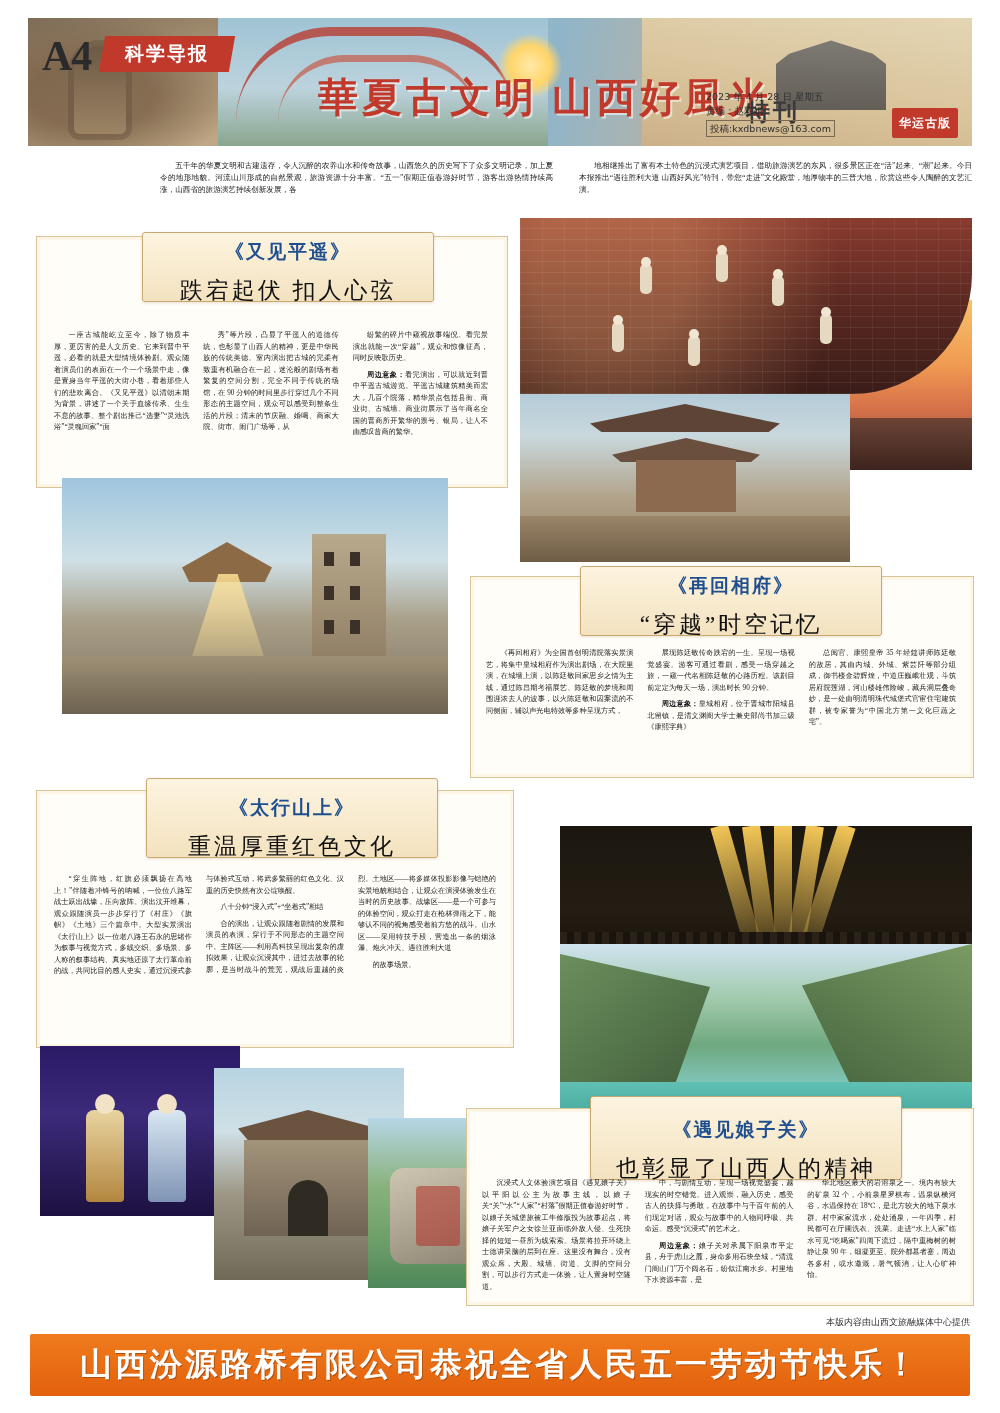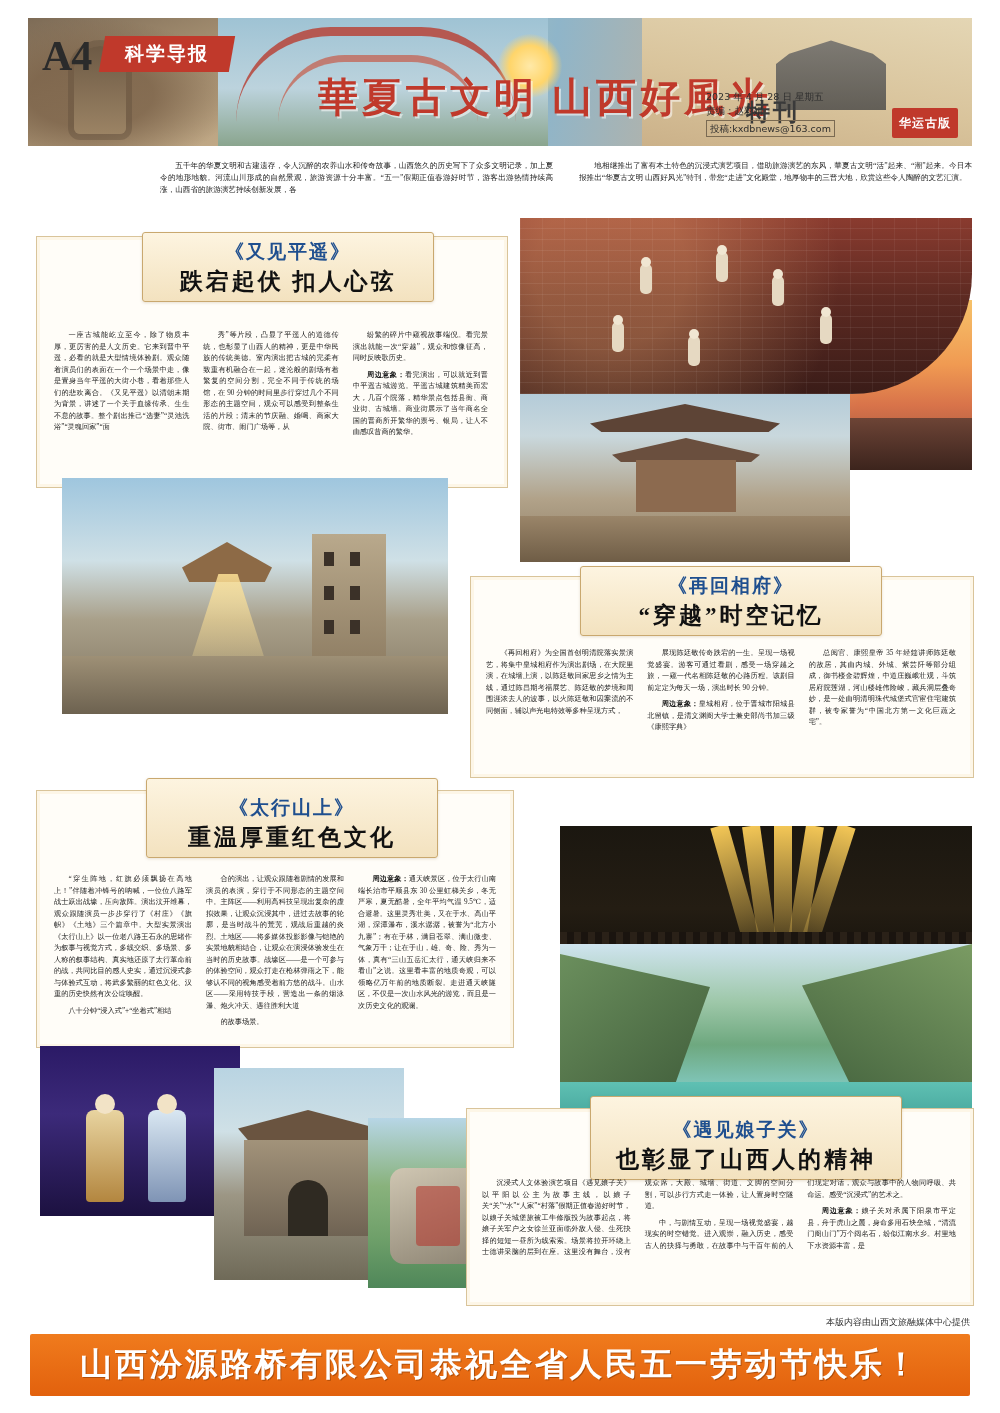--- a/index.html
+++ b/index.html
@@ -117,21 +117,21 @@
     border-radius:3px;
     text-align:center;
     box-shadow:0 1px 3px rgba(120,90,40,.18);
   }
   .title-plate .t1{
     font-family:Liberation Mono, monospace;
     font-size:19px;color:#1f4f8f;font-weight:bold;letter-spacing:2px;
   }
   .title-plate .t2{
     font-family:"Liberation Serif","DejaVu Serif",serif;
-    font-size:23px;color:#111;font-weight:bold;letter-spacing:3px;margin-top:1px;
+    font-size:23px;color:#111;font-weight:normal;letter-spacing:3px;margin-top:10px;
   }
   .cols{
     position:absolute;
     font-size:7.2px;line-height:1.6;color:#1a1a1a;text-align:justify;
     font-family:"Liberation Serif","DejaVu Serif",serif;
     column-gap:14px;
   }
   .cols p{margin:0 0 5px 0;text-indent:2em;}
   .cols .tip{font-weight:bold;}
 
@@ -289,21 +289,21 @@
       <div class="row boxed">投稿:kxdbnews@163.com</div>
     </div>
 
     <div class="mh-logo">
       <span>华运古版</span>
     </div>
   </div>
 
   <div class="lead">
     <p style="margin:0;text-indent:2em;">五千年的华夏文明和古建遗存，令人沉醉的农养山水和传奇故事，山西悠久的历史写下了众多文明记录，加上夏令的地形地貌。河流山川形成的自然景观，旅游资源十分丰富。“五一”假期正值春游好时节，游客出游热情持续高涨，山西省的旅游演艺持续创新发展，各</p>
-    <p style="margin:0;text-indent:2em;">地相继推出了富有本土特色的沉浸式演艺项目，借助旅游演艺的东风，華夏古文明“活”起来、“潮”起来。今日本报推出“华夏古文明 山西好风光”特刊，带您“走进”文化殿堂，地厚物丰的三晋大地，欣赏这些令人陶醉的文艺汇演。</p>
+    <p style="margin:0;text-indent:2em;">地相继推出了富有本土特色的沉浸式演艺项目，借助旅游演艺的东风，很多景区正在“活”起来、“潮”起来。今日本报推出“遇往胜利大道 山西好风光”特刊，带您“走进”文化殿堂，地厚物丰的三晋大地，欣赏这些令人陶醉的文艺汇演。</p>
   </div>
 
   <div class="deco-circle"></div>
 
   <div class="story-box" style="left:36px;top:236px;width:470px;height:250px;"></div>
   <div class="title-plate" style="left:142px;top:232px;width:290px;height:62px;padding-top:6px;">
     <div class="t1">《又见平遥》</div>
     <div class="t2">跌宕起伏 扣人心弦</div>
   </div>
   <div class="cols" style="left:54px;top:330px;width:434px;height:142px;column-count:3;">
@@ -362,21 +362,20 @@
   <div class="story-box" style="left:36px;top:790px;width:476px;height:256px;"></div>
   <div class="title-plate" style="left:146px;top:778px;width:290px;height:62px;padding-top:16px;">
     <div class="t1">《太行山上》</div>
     <div class="t2">重温厚重红色文化</div>
   </div>
   <div class="cols" style="left:54px;top:874px;width:442px;height:158px;column-count:3;">
     <p>“穿生阵地，红旗必须飘扬在高地上！”伴随着冲锋号的呐喊，一位位八路军战士跃出战壕，压向敌阵。演出汶开维幕，观众跟随演员一步步穿行了《村庄》《旗帜》《土地》三个篇章中。大型实景演出《太行山上》以一位老八路王石永的思绪作为叙事与视觉方式，多线交织、多场景、多人称的叙事结构、真实地还原了太行革命前的战，共同比目的感人史实，通过沉浸式参与体验式互动，将武多繁丽的红色文化、汉重的历史快然有次公绽唤醒。</p>
     <p>八十分钟“浸入式”+“坐着式”相结</p>
     <p>合的演出，让观众跟随着剧情的发展和演员的表演，穿行于不同形态的主题空间中。主阵区——利用高科技呈现出复杂的虚拟效果，让观众沉浸其中，进过去故事的轮廓，是当时战斗的荒芜，观战后重越的炎烈。土地区——将多媒体投影影像与铠艳的实景地貌相结合，让观众在演浸体验发生在当时的历史故事。战壕区——是一个可参与的体验空间，观众打走在枪林弹雨之下，能够认不同的视角感受着前方悠的战斗。山水区——采用特技手段，营造出一条的烟泳瀑、炮火冲天、遇往胜利大道</p>
     <p>的故事场景。</p>
-    <p><span class="tip">周边意象：</span><span>通天峡景区，位于太行山南端长治市平顺县东 30 公里虹梯关乡，冬无严寒，夏无酷暑，全年平均气温 9.5℃，适合避暑。这里灵秀壮美，又在于水、高山平湖，深潭瀑布，溪水潺潺，被誉为“北方小九寨”；有在于林，满目苍翠、满山微变、气象万千；让在于山，雄、奇、险、秀为一体，真有“三山五岳汇太行，通天峡归来不看山”之说。这里看丰富的地质奇观，可以领略亿万年前的地质断裂。走进通天峡隧区，不仅是一次山水风光的游览，而且是一次历史文化的观澜。</span></p>
   </div>
 
   <div class="photo photo5">
     <div class="beam" style="left:150px;transform:rotate(-16deg);"></div>
     <div class="beam" style="left:182px;transform:rotate(-8deg);"></div>
     <div class="beam" style="left:214px;transform:rotate(0deg);"></div>
     <div class="beam" style="left:246px;transform:rotate(9deg);"></div>
     <div class="beam" style="left:278px;transform:rotate(18deg);"></div>
     <div class="seats"></div>
   </div>
@@ -406,20 +405,21 @@
 
   <div class="story-box" style="left:466px;top:1108px;width:506px;height:196px;"></div>
   <div class="title-plate" style="left:590px;top:1096px;width:310px;height:62px;padding-top:20px;">
     <div class="t1">《遇见娘子关》</div>
     <div class="t2">也彰显了山西人的精神</div>
   </div>
   <div class="cols" style="left:482px;top:1178px;width:474px;height:118px;column-count:3;">
     <p>沉浸式人文体验演艺项目《遇见娘子关》以平阳以公主为故事主线，以娘子关“关”“水”“人家”“村落”假期正值春游好时节，以娘子关城堡旅被工牛修版投为故事起点，将娘子关军户之女徐兰亚面临外敌人侵、生死抉择的短短一昼所为线索索。场景将拉开环绕上士德讲采脑的层到在座。这里没有舞台，没有观众席，大殿、城墙、街道、文脚的空间分割，可以步行方式走一体验，让人置身时空隧道。</p>
     <p>中，与剧情互动，呈现一场视觉盛宴，越现实的时空错觉。进入观崇，融入历史，感受古人的抉择与勇敢，在故事中与千百年前的人们现定对话，观众与故事中的人物同呼吸、共命运。感受“沉浸式”的艺术之。</p>
     <p><span class="tip">周边意象：</span><span>娘子关对承属下阳泉市平定县，舟于虎山之麓，身命多用石块垒城，“清流门阁山门”万个阔名石，纷似江南水乡。村里地下水资源丰富，是</span></p>
+    <p>华北地区最大的岩溶泉之一。境内有较大的矿泉 32 个，小前泉星罗棋布，温泉纵横河谷，水温保持在 18℃，是北方较大的地下泉水群。村中家家流水，处处涌泉，一年四季，村民都可在厅圃洗衣、洗菜。走进“水上人家”临水可见“吃喝家”四周下流过，隔中重梅树的树静让泉 90 年，细凝更至、院外都墓者蹇，周边各多村，或水邀溉，暑气顿消，让人心旷神怡。</p>
   </div>
 
   <div class="source-line">本版内容由山西文旅融媒体中心提供</div>
   <div class="ad-banner">
     <span>山西汾源路桥有限公司恭祝全省人民五一劳动节快乐！</span>
   </div>
 
 </div>
 
 </body></html>

